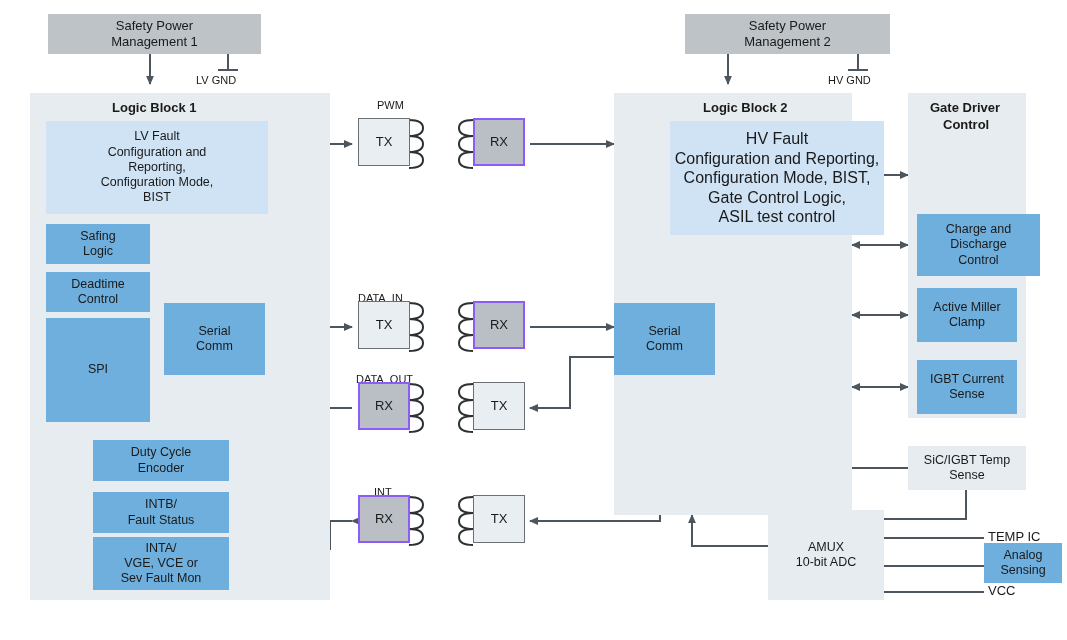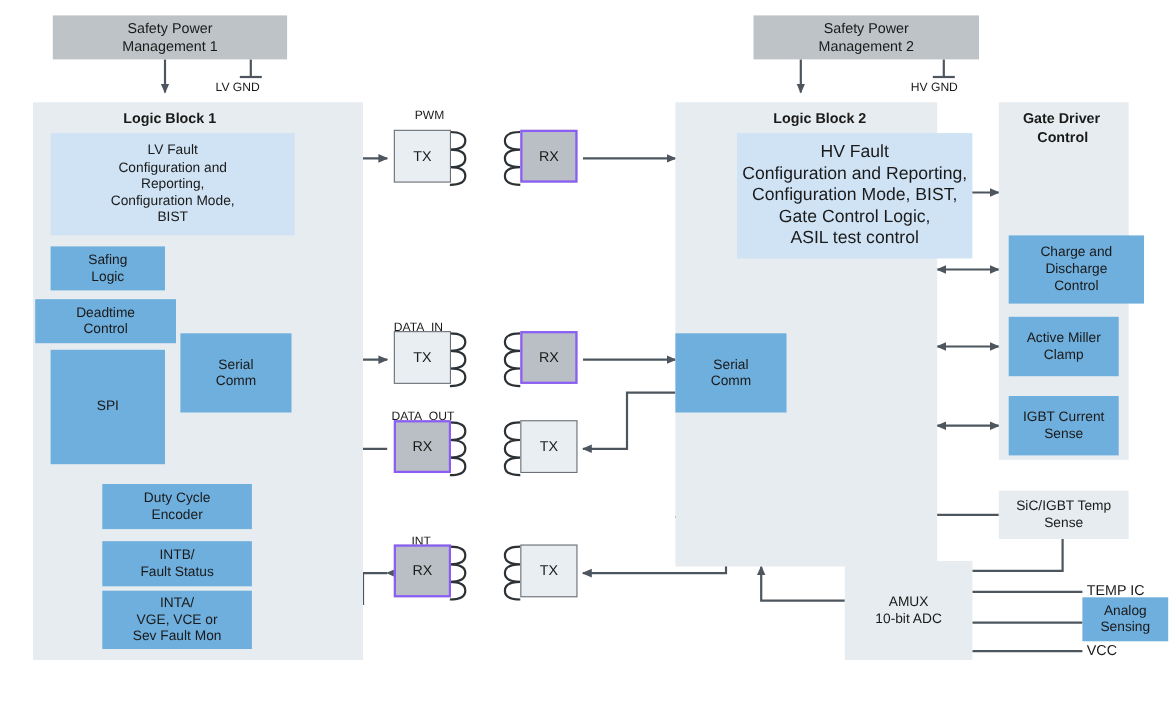--- a/index.html
+++ b/index.html
@@ -148,21 +148,21 @@
     </div>
   </div>
 
   <div class="box midblue" style="left:46px;top:224px;width:104px;height:40px;font-size:12.5px;">
     <div>
       <div>Safing</div>
       <div>Logic</div>
     </div>
   </div>
 
-  <div class="box midblue" style="left:32px;top:272px;width:128px;height:40px;font-size:12.5px;">
+  <div class="box midblue" style="left:46px;top:272px;width:104px;height:40px;font-size:12.5px;">
     <div>
       <div>Deadtime</div>
       <div>Control</div>
     </div>
   </div>
 
   <div class="box midblue" style="left:46px;top:318px;width:104px;height:104px;font-size:12.5px;">
     <div>SPI</div>
   </div>
 

